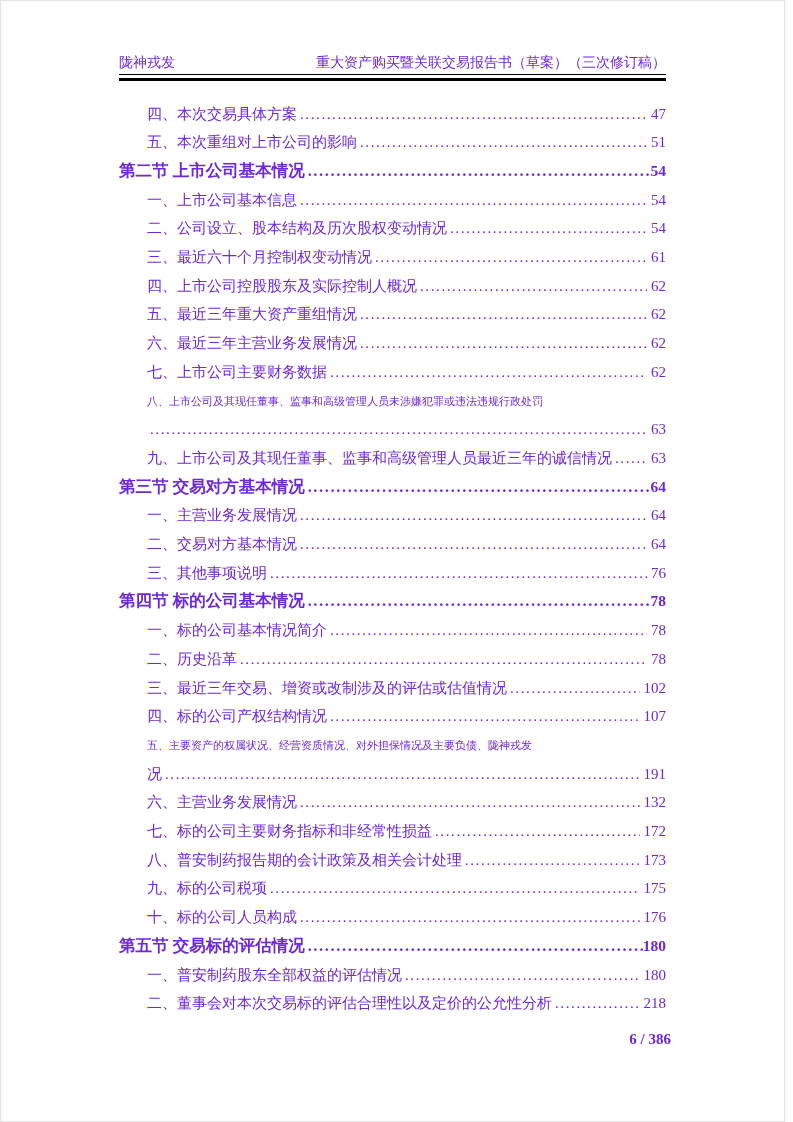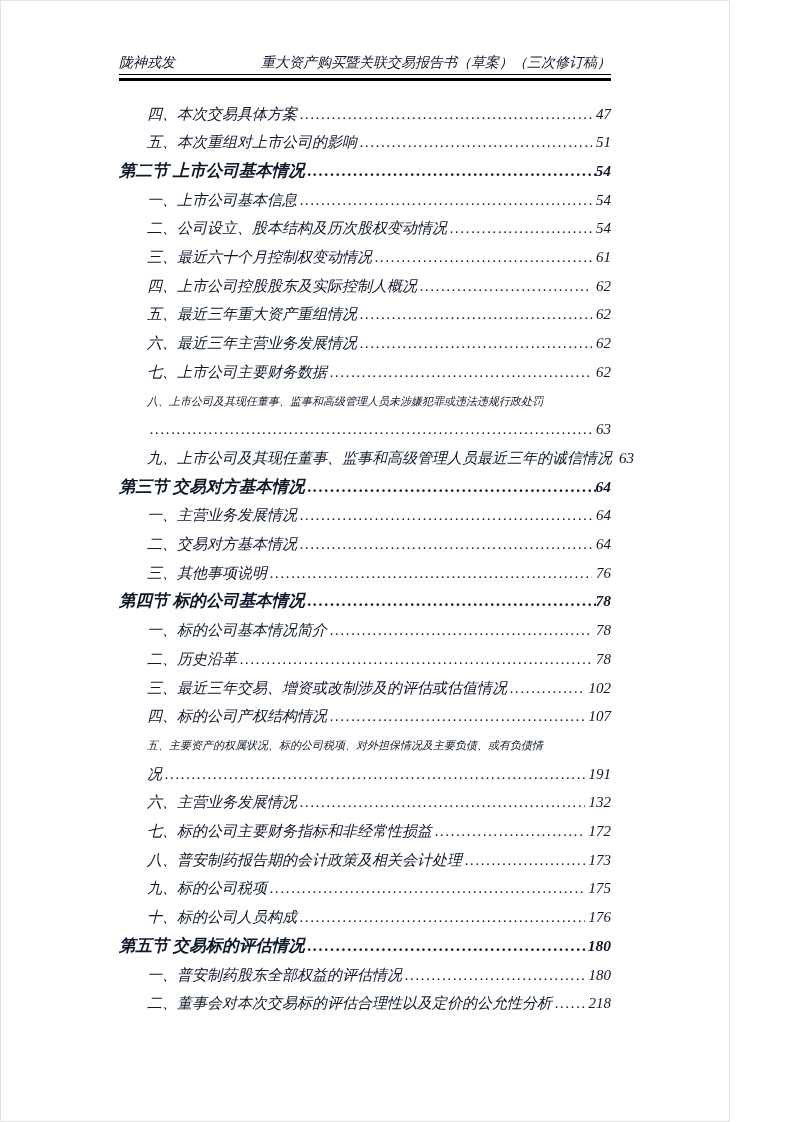--- a/index.html
+++ b/index.html
@@ -2,29 +2,28 @@
 <html><head>
 <meta charset="utf-8">
 <style>
   html, body {
     margin: 0;
     padding: 0;
     background: #ffffff;
   }
   .page {
     position: relative;
-    width: 730px;
+    width: 785px;
     height: 1122px;
     background: #ffffff;
     box-sizing: border-box;
     border: 1px solid #e3e3e3;
     font-family: "Liberation Serif", "DejaVu Serif", serif;
-    color: #0f172a;
+    color: #6d28d9;
     overflow: hidden;
-    font-style: italic;
   }
   
   .header {
     margin: 52px 118px 0 118px;
     display: flex;
     justify-content: space-between;
     align-items: flex-end;
     font-size: 14px;
     line-height: 19px;
     border-bottom: 1px solid #000;
@@ -203,21 +202,21 @@
         <span class="title">三、最近三年交易、增资或改制涉及的评估或估值情况</span>
         <span class="dots">............................................................................................................................................................................................................................................................................................................</span>
         <span class="pagenum">102</span>
       </div>
       <div class="row item">
         <span class="title">四、标的公司产权结构情况</span>
         <span class="dots">............................................................................................................................................................................................................................................................................................................</span>
         <span class="pagenum">107</span>
       </div>
       <div class="row wrapline1">
-        <span class="title">五、主要资产的权属状况、标的公司税项、对外担保情况及主要负债、或有负债情</span>
+        <span class="title">五、主要资产的权属状况、经营资质情况、对外担保情况及主要负债、陇神戎发</span>
       </div>
       <div class="row wrapline2 item2cont">
         <span class="title">况</span>
         <span class="dots">............................................................................................................................................................................................................................................................................................................</span>
         <span class="pagenum">191</span>
       </div>
       <div class="row item">
         <span class="title">六、主营业务发展情况</span>
         <span class="dots">............................................................................................................................................................................................................................................................................................................</span>
         <span class="pagenum">132</span>
@@ -252,14 +251,17 @@
         <span class="dots">............................................................................................................................................................................................................................................................................................................</span>
         <span class="pagenum">180</span>
       </div>
       <div class="row item">
         <span class="title">二、董事会对本次交易标的评估合理性以及定价的公允性分析</span>
         <span class="dots">............................................................................................................................................................................................................................................................................................................</span>
         <span class="pagenum">218</span>
       </div>
     </div>
 
+  <div class="footer">
+    <span>6 / 386</span>
+  </div>
 
 </div>
 
 </body></html>

